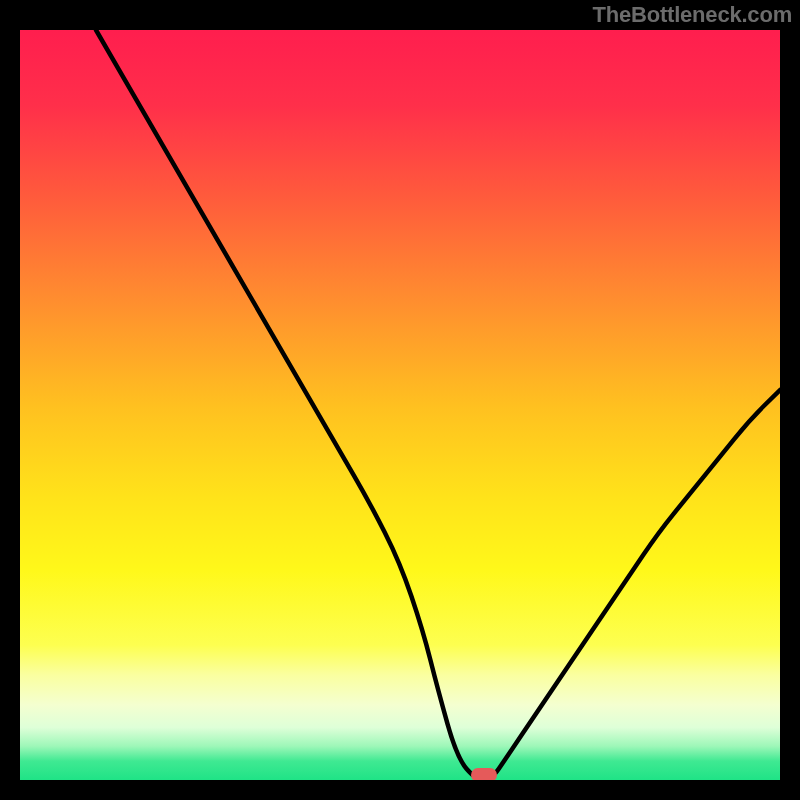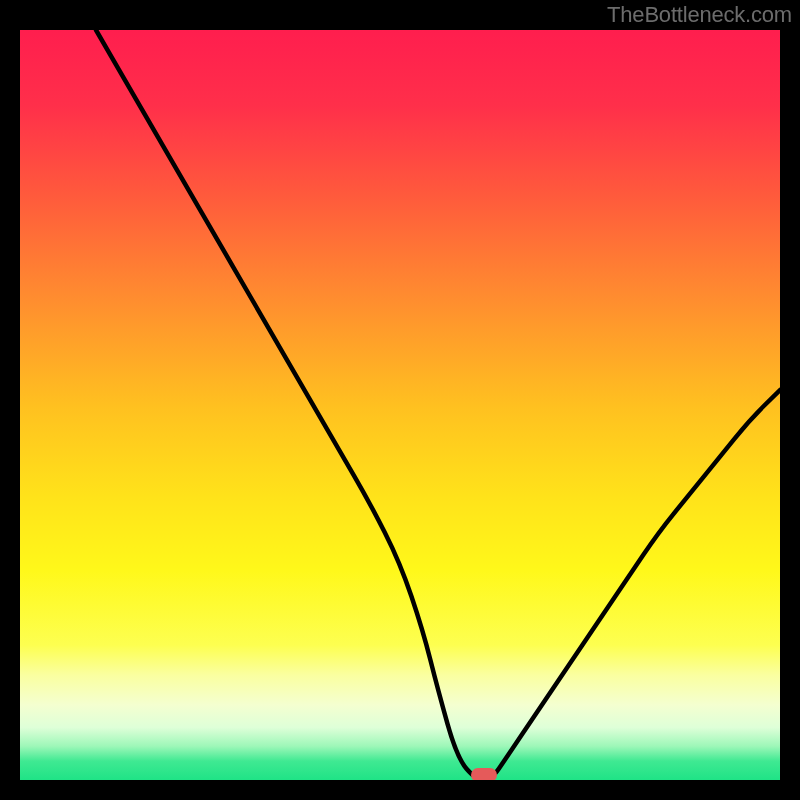--- a/index.html
+++ b/index.html
@@ -9,21 +9,21 @@
     width: 800px;
     height: 800px;
     background: #000;
   }
   .watermark {
     position: absolute;
     top: 2px;
     right: 8px;
     font-family: Arial, Helvetica, sans-serif;
     font-size: 22px;
-    font-weight: 400;
+    font-weight: 700;
     color: #6c6c6c;
     letter-spacing: -0.2px;
     z-index: 5;
   }
   .plot-area {
     position: absolute;
     left: 20px;
     top: 30px;
     width: 760px;
     height: 750px;

